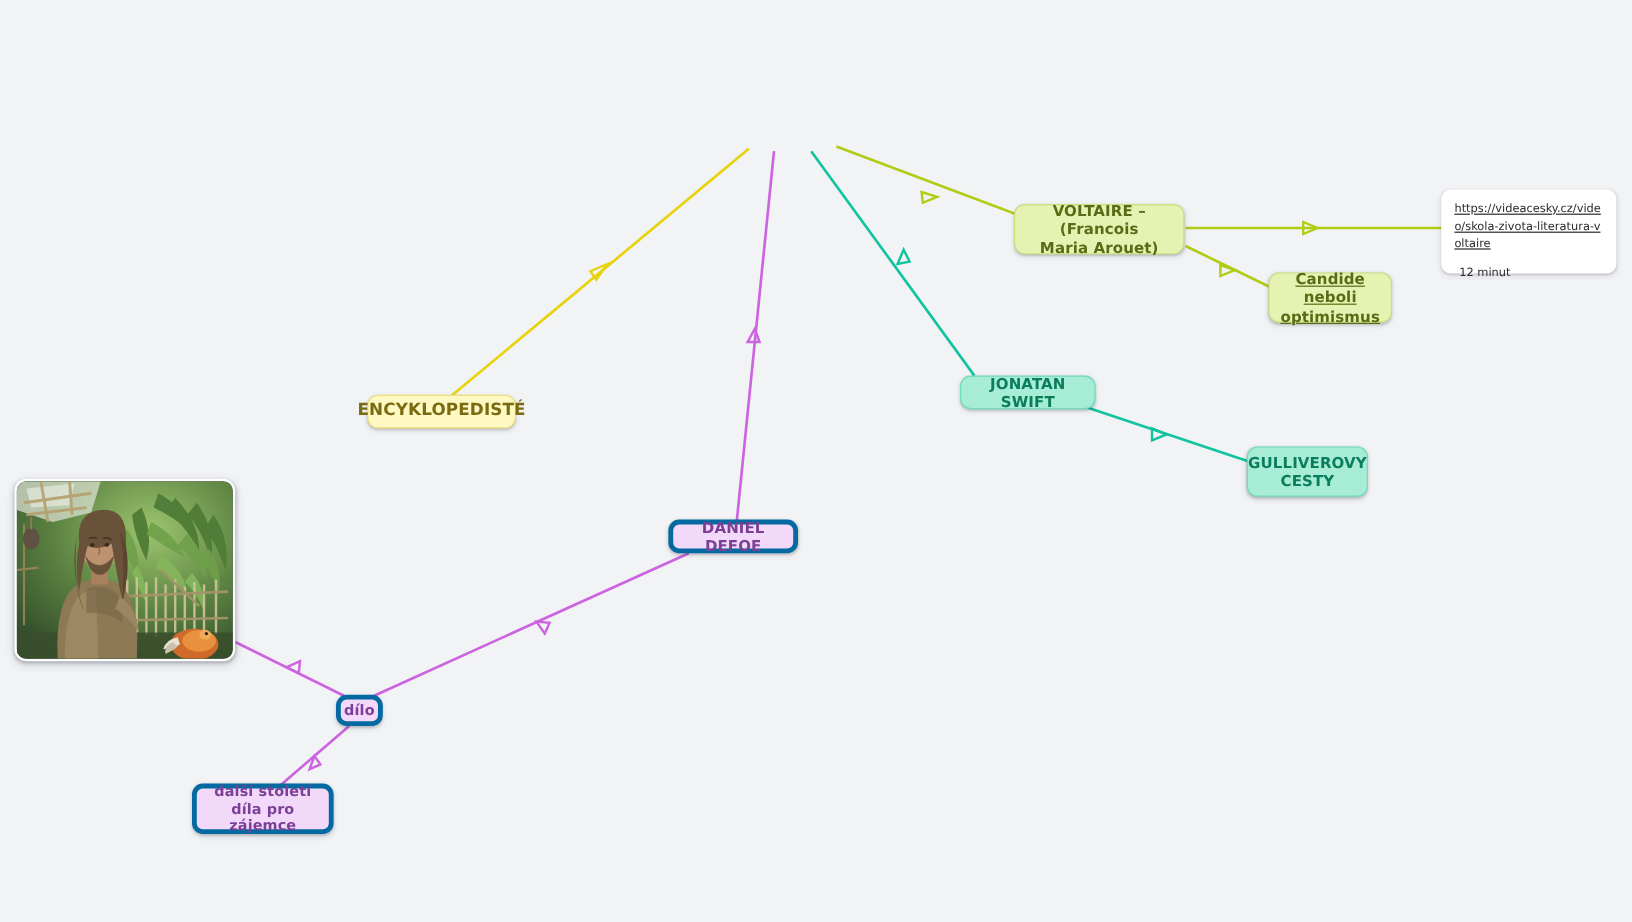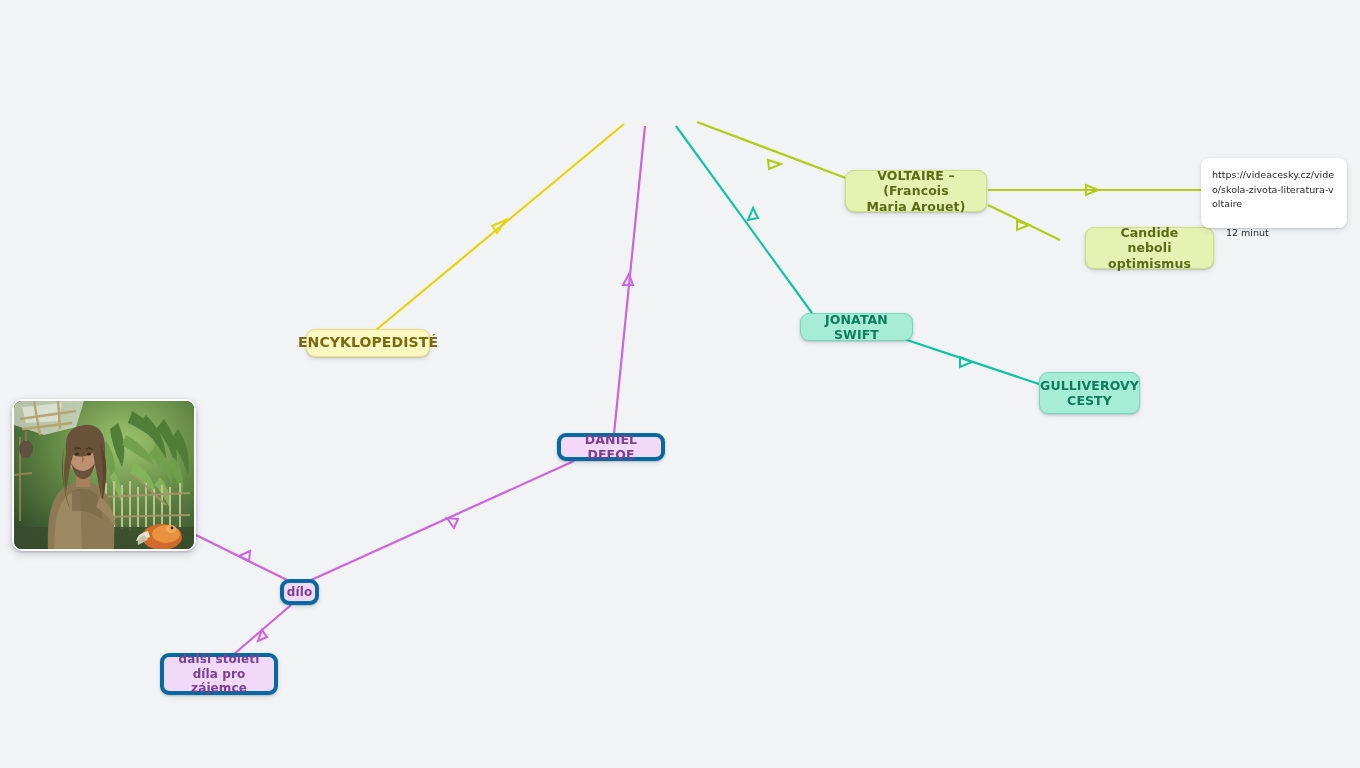--- a/index.html
+++ b/index.html
@@ -101,23 +101,24 @@
     padding: 10px 11px 11px 11px;
     box-shadow: 0 1px 2px rgba(40,40,60,0.16), 0 2px 6px rgba(40,40,60,0.10);
     font-size: 9.5px;
     line-height: 1.55;
     color: #2b2b2b;
     text-align: left;
   }
   .note-url {
     word-break: break-all;
     margin: 0 0 9px 0;
+    text-decoration: underline;
   }
   .note-meta {
-    margin: 14px;
+    margin: 4px;
   }
 
   
   .image-node {
     position: absolute;
     box-sizing: border-box;
     border-radius: 10px;
     border: 2px solid #ffffff;
     overflow: hidden;
     box-shadow: 0 1px 3px rgba(40,40,60,0.28), 0 3px 8px rgba(40,40,60,0.16);
@@ -182,21 +183,21 @@
       <polygon points="262,630 258,641 267,637" fill="none" stroke="#cc63e0" stroke-width="2"></polygon>
     </g>
   </svg>
 
 
   <div class="node node-yellow" style="left:306px; top:329px; width:124px; height:28px;">ENCYKLOPEDISTÉ</div>
 
   <div class="node node-olive" style="left:845px; top:170px; width:142px; height:42px;">VOLTAIRE – (Francois
 Maria Arouet)</div>
 
-  <div class="node node-olive" style="left:1085px; top:227px; width:129px; height:42px;">Candide neboli
+  <div class="node node-olive" style="left:1057px; top:227px; width:103px; height:42px;text-decoration:underline;">Candide neboli
 optimismus</div>
 
   <div class="note-card" style="left:1201px; top:158px; width:146px; height:70px;">
     <p class="note-url">https://videacesky.cz/video/skola-zivota-literatura-voltaire</p>
     <p class="note-meta">12 minut</p>
   </div>
 
   <div class="node node-teal" style="left:800px; top:313px; width:113px; height:28px;">JONATAN SWIFT</div>
 
   <div class="node node-teal" style="left:1039px; top:372px; width:101px; height:42px;">GULLIVEROVY

